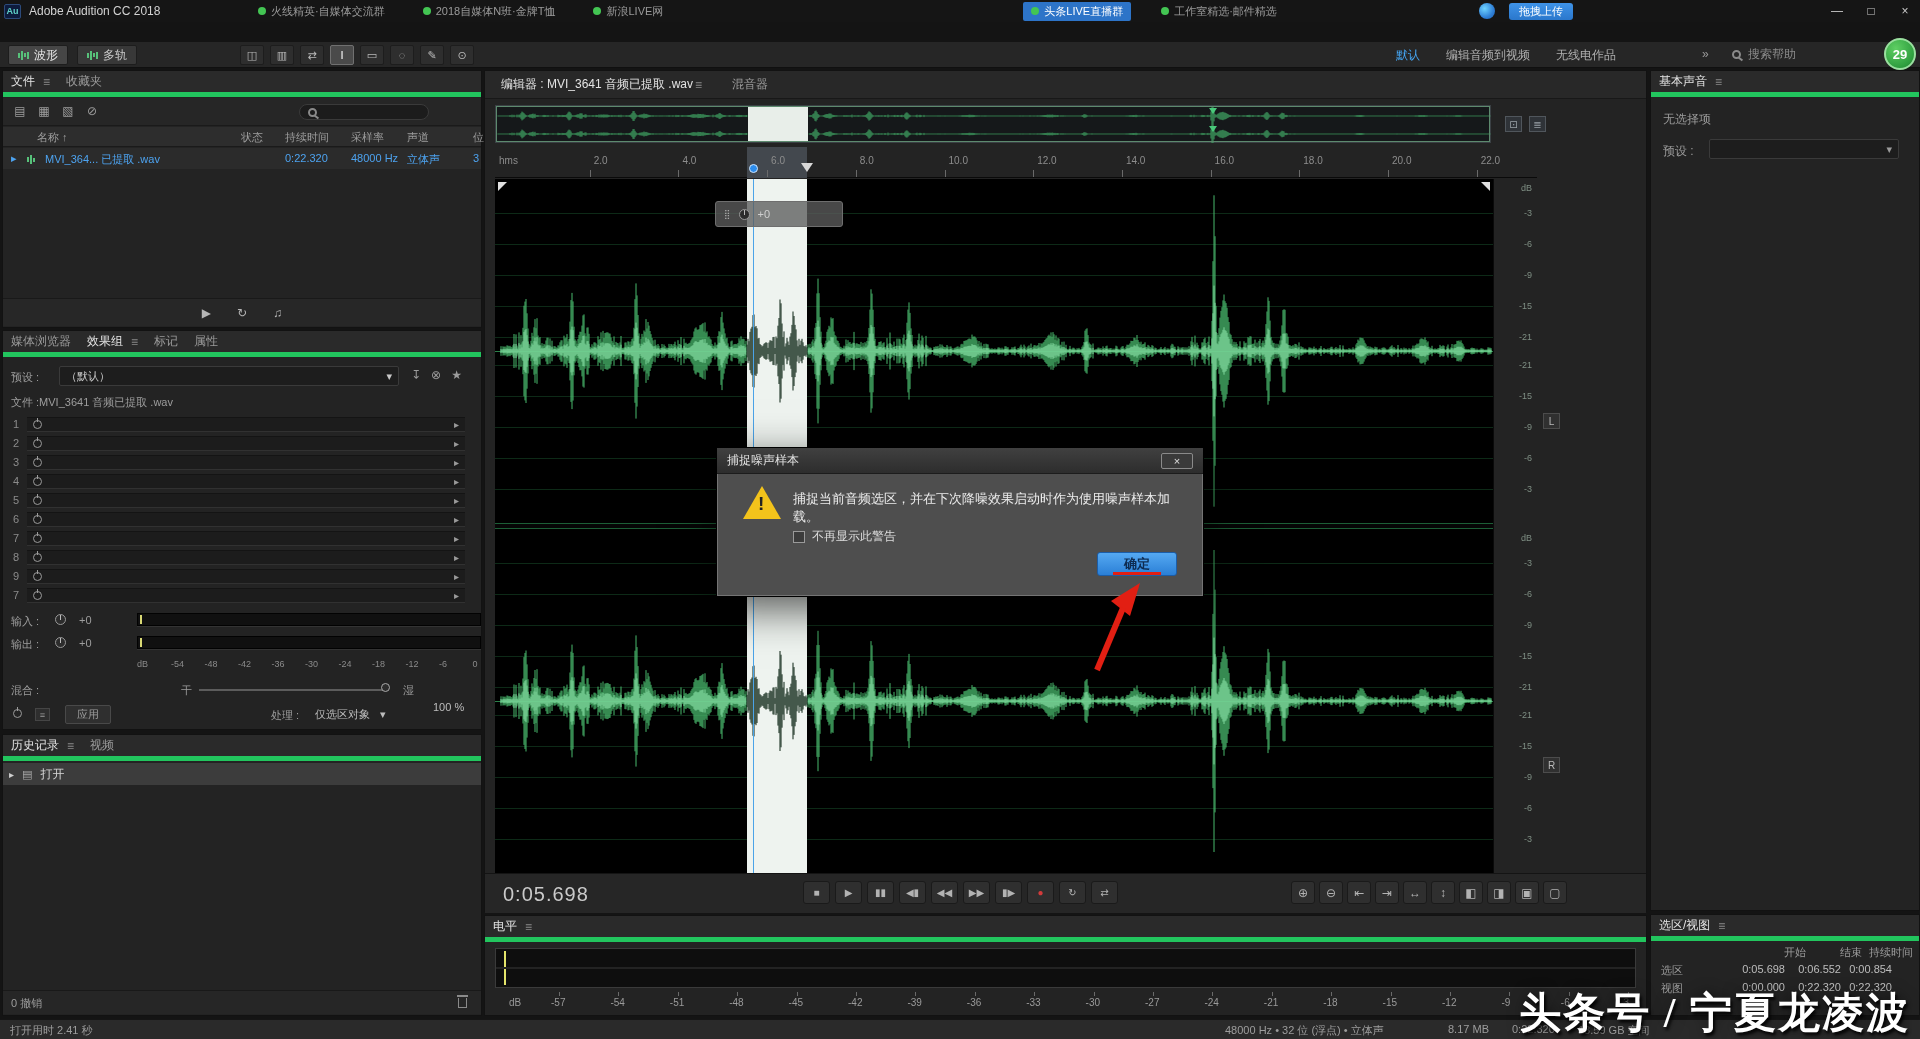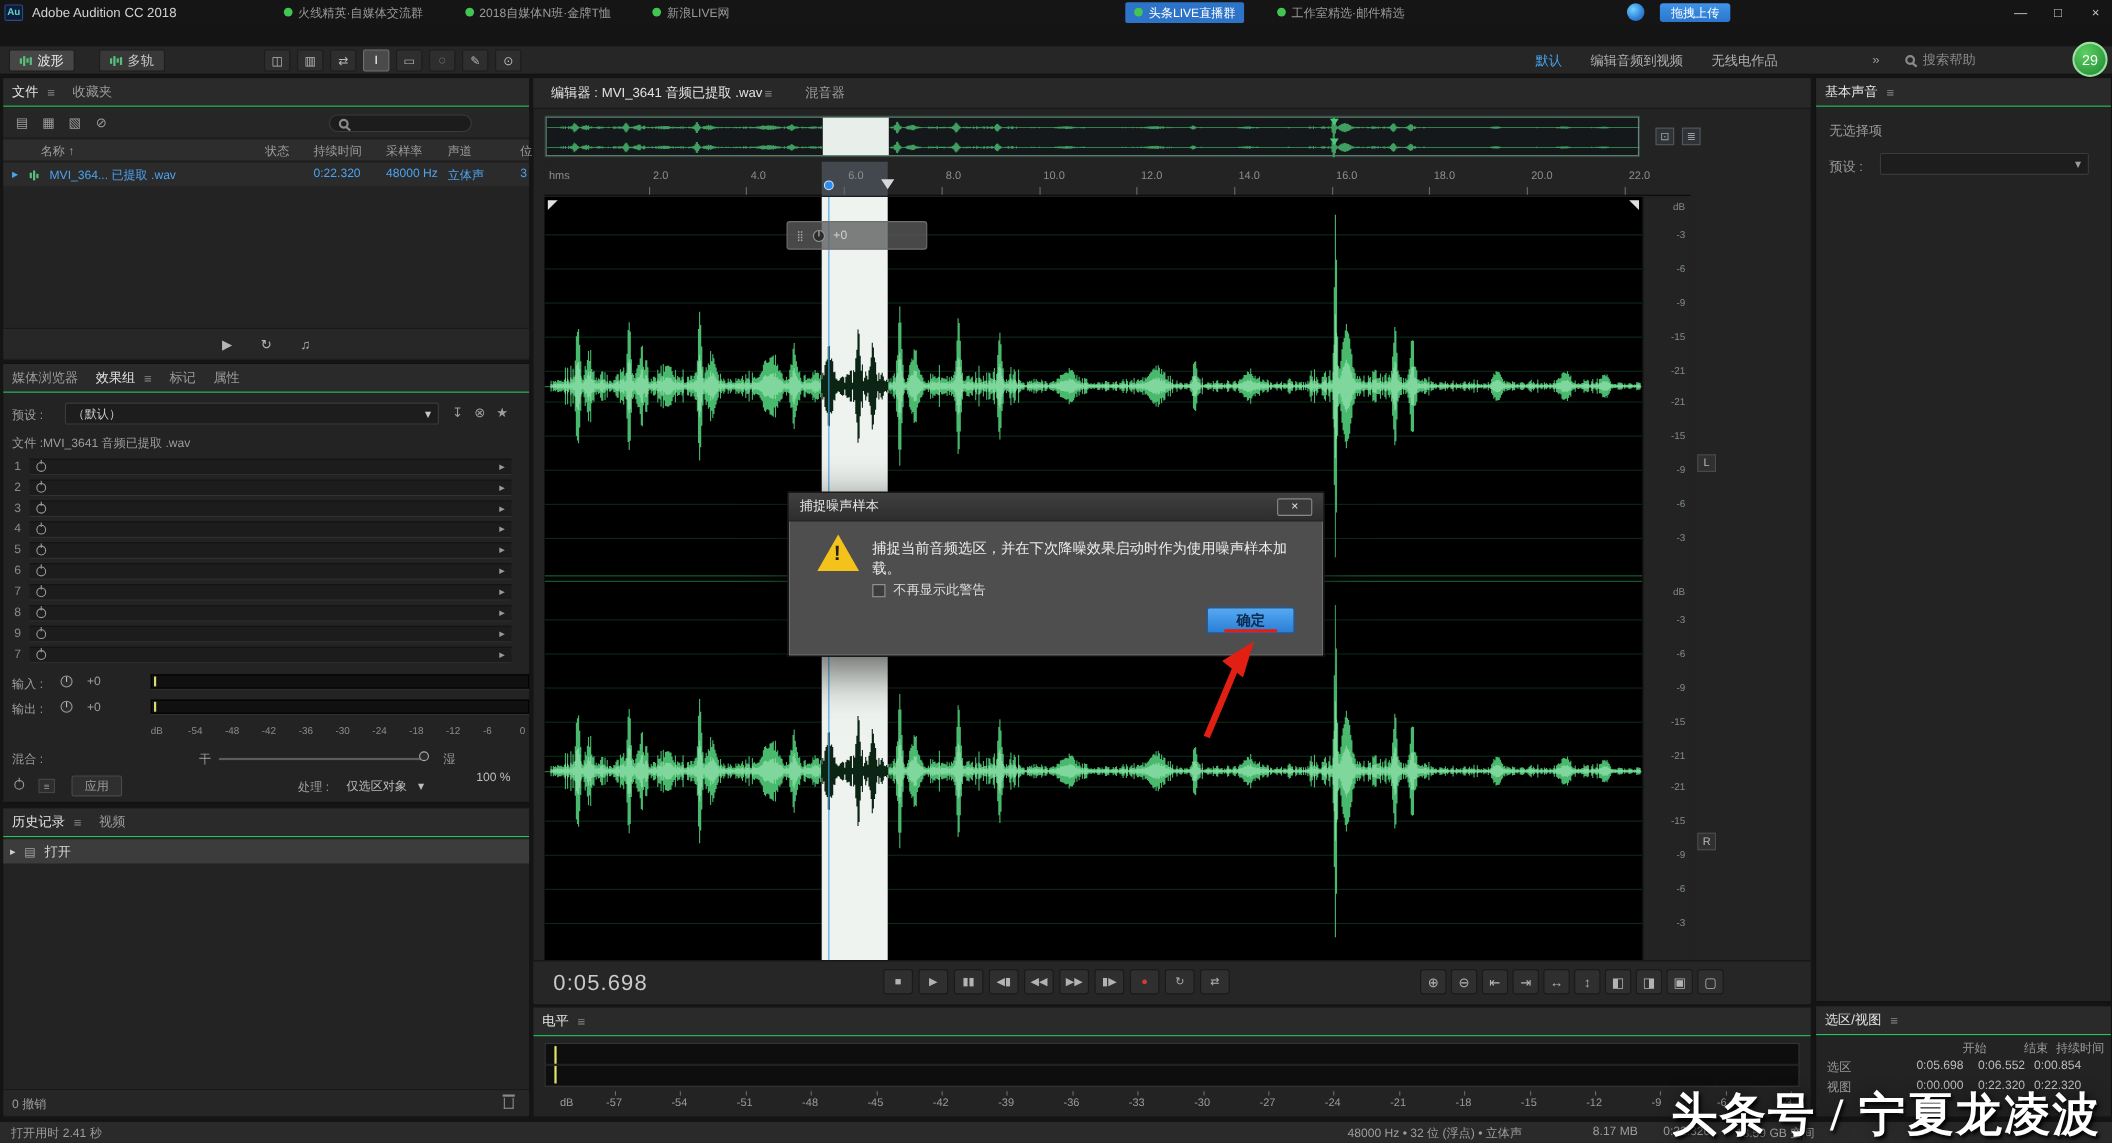--- a/index.html
+++ b/index.html
@@ -17,40 +17,40 @@
 .dot{width:8px;height:8px;border-radius:50%;background:#43c553;display:inline-block}
 #cloud-ico{position:absolute;left:1479px;top:3px;width:16px;height:16px;border-radius:50%;background:radial-gradient(circle at 35% 35%,#6fd3ff,#2f7fd6 60%,#1f5fae)}
 #upload-btn{position:absolute;left:1509px;top:3px;height:17px;padding:0 10px;background:linear-gradient(#3f93e8,#2a77cc);border-radius:3px;color:#fff;font-size:11px;display:flex;align-items:center}
 #win-controls{position:absolute;right:8px;top:0;height:22px;display:flex;gap:20px;align-items:center;color:#c8c8c8;font-size:12px}
 #win-controls span{width:14px;text-align:center}
 
 
 #menubar{position:absolute;left:0;top:22px;width:1920px;height:20px;background:#333;border-bottom:1px solid #222;display:flex;align-items:center;padding-left:2px}
 .menu-item{font-size:12px;color:#cdcdcd;padding:0 9px}
 #toolbar{position:absolute;left:0;top:42px;width:1920px;height:26px;background:#262626;border-bottom:1px solid #101010}
-#view-btns{position:absolute;left:8px;top:3px;display:flex;gap:22px}
+#view-btns{position:absolute;left:8px;top:3px;display:flex;gap:9px}
 .view-btn{height:20px;padding:0 9px;background:#383838;border:1px solid #1d1d1d;border-radius:2px;display:flex;align-items:center;gap:5px;font-size:12px;color:#c9c9c9}
 .view-btn.active{background:#464646;color:#e9e9e9}
 .wico{display:inline-flex;align-items:center;gap:1px}
 .wico i{width:2px;background:#57c17a;display:block}
 #tool-icons{position:absolute;left:240px;top:3px;display:flex;gap:6px}
 .tool{width:24px;height:20px;background:#2e2e2e;border:1px solid #1d1d1d;border-radius:2px;color:#b9b9b9;font-size:11px;display:flex;align-items:center;justify-content:center}
 .tool.active{background:#4a4a4a;border-color:#707070;color:#fff}
 #workspaces{position:absolute;left:1396px;top:5px;display:flex;gap:26px;font-size:12px}
 .wsp{color:#b0b0b0}
 .wsp.active{color:#45a7f5}
 #ws-more{position:absolute;left:1702px;top:5px;color:#9a9a9a;font-size:12px}
 #help-search{position:absolute;left:1732px;top:4px;display:flex;align-items:center;gap:7px;color:#8a8a8a;font-size:12px}
 .mag{width:9px;height:9px;border:2px solid #8a8a8a;border-radius:50%;display:inline-block;position:relative}
 .mag::after{content:'';position:absolute;right:-4px;bottom:-3px;width:5px;height:2px;background:#8a8a8a;transform:rotate(40deg)}
-#badge{position:absolute;left:1884px;top:38px;width:32px;height:32px;border-radius:50%;background:radial-gradient(circle at 35% 30%,#5ecf63,#2f9e3f 70%,#1f7a2e);border:2px solid #9adf9f;color:#fff;font-size:13px;font-weight:normal;display:flex;align-items:center;justify-content:center;z-index:50}
+#badge{position:absolute;left:1884px;top:38px;width:32px;height:32px;border-radius:50%;background:radial-gradient(circle at 35% 30%,#5ecf63,#2f9e3f 70%,#1f7a2e);border:2px solid #9adf9f;color:#fff;font-size:13px;font-weight:bold;display:flex;align-items:center;justify-content:center;z-index:50}
 
 
 .panel{position:absolute;background:#232323;border:1px solid #121212}
-.phead{height:26px;background:#2a2a2a;border-bottom:1px solid #22c55e;display:flex;align-items:center;padding:0 8px;font-size:12px;gap:16px}
+.phead{height:26px;background:#2a2a2a;border-bottom:5px solid #22c55e;display:flex;align-items:center;padding:0 8px;font-size:12px;gap:16px}
 .ptab{color:#9b9b9b;white-space:nowrap}
 .ptab.active{color:#e3e3e3}
 .pmenu{color:#8a8a8a;margin-left:-8px}
 
 
 #files-toolbar{position:absolute;left:0;top:27px;width:478px;height:28px;background:#262626;border-bottom:1px solid #1a1a1a}
 .fico{position:absolute;top:6px;width:18px;height:16px;color:#9d9d9d;font-size:12px;text-align:center}
 #files-search{position:absolute;left:296px;top:6px;width:130px;height:16px;background:#1c1c1c;border:1px solid #3a3a3a;border-radius:8px;display:flex;align-items:center;padding:0 8px;gap:6px}
 #files-cols{position:absolute;left:0;top:56px;width:478px;height:20px;background:#2d2d2d;border-bottom:1px solid #1a1a1a;font-size:11px;color:#9d9d9d}
 #files-cols span{position:absolute;top:3px;white-space:nowrap}

